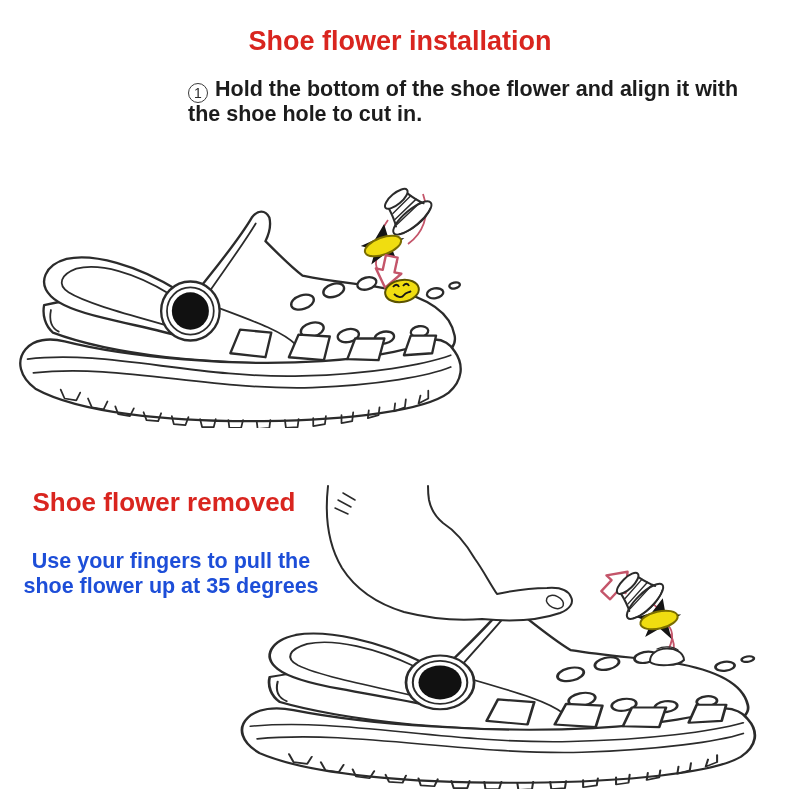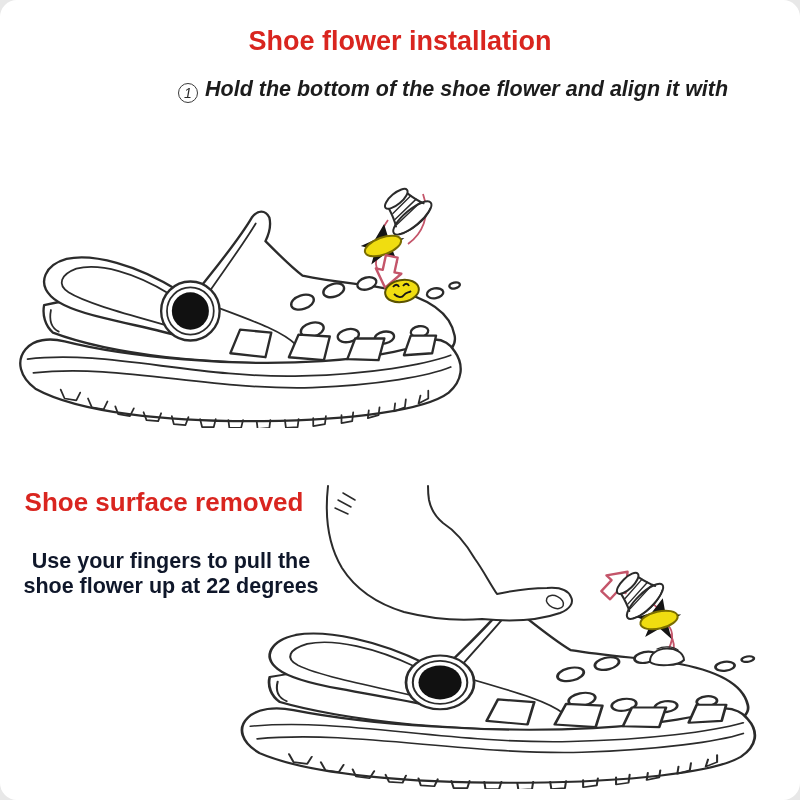--- a/index.html
+++ b/index.html
@@ -1,36 +1,35 @@
 <!DOCTYPE html>
 <html><head>
 <meta charset="utf-8">
 <style>
   html,body{margin:0;padding:0;background:#e8e8e8;}
   .page{
     position:relative;width:800px;height:800px;margin:0 auto;
     background:#ffffff;overflow:hidden;
     font-family:"Liberation Sans", sans-serif;
-    border-radius:17px;
   }
   .title{
     position:absolute;font-weight:bold;color:#d9251f;font-size:27px;white-space:nowrap;
   }
   .title.install{top:26px;left:0;width:100%;text-align:center;}
   .title.remove{top:487px;left:14px;width:300px;text-align:center;font-size:26px;}
-  .step{position:absolute;left:178px;width:604px;color:#1c1c1c;font-weight:bold;font-size:21.5px;line-height:23px;font-style:italic;}
+  .step{position:absolute;left:188px;width:604px;color:#1c1c1c;font-weight:bold;font-size:21.5px;line-height:23px;}
   .step .line{white-space:nowrap;}
   .circ{
     display:inline-block;width:20px;height:20px;line-height:19px;border:1.6px solid #3a3a3a;
     border-radius:50%;text-align:center;font-size:14px;font-weight:normal;color:#2a2a2a;
     margin-right:7px;vertical-align:-2px;box-sizing:border-box;
   }
   .remove-text{
     position:absolute;top:549px;left:10px;width:322px;text-align:center;
-    color:#0f172a;font-weight:bold;font-size:21.5px;line-height:25px;
+    color:#1d4ed8;font-weight:bold;font-size:21.5px;line-height:25px;
   }
   .remove-text div{white-space:nowrap;}
   svg{position:absolute;display:block;}
   #svg-install{left:5px;top:186px;}
   #svg-remove{left:222px;top:476px;}
 </style>
 </head>
 <body>
 
 <div class="page">
@@ -130,44 +129,45 @@
         <path d="M-17,5 C-18,-12 16,-13 17,3 C12,9 -11,10 -17,5 Z"></path>
         <path d="M-10,-8 C-4,-11 6,-11 11,-7" fill="none" stroke-width="1.3"></path>
       </g>
     </defs>
   </svg>
 
   <div class="title install">Shoe flower installation</div>
 
   <div class="step" style="top:78px">
     <div class="line"><span class="circ">1</span><span>Hold the bottom of the shoe flower and align it with</span></div>
+    <div class="line">the shoe hole to cut in.</div>
   </div>
 
   <div class="step" style="top:143px">
   </div>
 
   <svg id="svg-install" width="480" height="248" viewBox="0 0 480 248" role="img" aria-label="Line drawing of a clog shoe; a charm with a yellow smiley face is pressed down into a shoe hole, shown with a red arrow pointing down">
     <use href="#clog" x="5" y="6" width="468" height="236"></use>
 
     <g fill="none" stroke="#c4556a" stroke-width="1.8">
       <path d="M418,8 C426,30 417,48 403,58"></path>
       <path d="M383,34 C376,44 374,52 377,58"></path>
       <path d="M372,72 C370,77 371,81 373,84"></path>
     </g>
     <use href="#charm-side" transform="translate(399,22) rotate(-40)"></use>
     <use href="#charm-pin" transform="translate(378,60) rotate(8)"></use>
     <use href="#arrow-red" transform="translate(383,88) rotate(12)"></use>
     <use href="#smiley" transform="translate(397,105)"></use>
   </svg>
 
-  <div class="title remove">Shoe surface removed</div>
+  <div class="title remove">Shoe flower removed</div>
 
   <div class="remove-text">
     <div>Use your fingers to pull the</div>
-    <div>shoe flower up at 22 degrees</div>
+    <div>shoe flower up at 35 degrees</div>
   </div>
 
   <svg id="svg-remove" width="576" height="322" viewBox="0 0 576 322" role="img" aria-label="Line drawing of a hand pulling a charm out of a clog shoe at 45 degrees, shown with a red arrow pointing up">
     <use href="#clog" x="8" y="98" width="545" height="215"></use>
 
     <g>
       <path fill="#ffffff" stroke="none" d="M106,10 C102,46 108,72 120,92 C134,114 156,128 182,136 C210,143 238,145 260,143 C290,146 318,144 338,137 C348,133 352,127 349,121 C346,114 337,111 325,112 C305,112 289,115 275,118 C267,106 261,94 253,83 C243,66 232,54 221,47 C215,42 209,34 207,24 C206,18 206,12 206,10 Z"></path>
       <path fill="none" stroke="#2b2b2b" stroke-width="2" stroke-linecap="round" stroke-linejoin="round" d="M106,10 C102,46 108,72 120,92 C134,114 156,128 182,136 C210,143 238,145 260,143 C290,146 318,144 338,137 C348,133 352,127 349,121 C346,114 337,111 325,112 C305,112 289,115 275,118 C267,106 261,94 253,83 C243,66 232,54 221,47 C215,42 209,34 207,24 C206,18 206,12 206,10"></path>
       <ellipse transform="rotate(25 333 126)" cx="333" cy="126" rx="9" ry="6" fill="#ffffff" stroke="#2b2b2b" stroke-width="1.5"></ellipse>
       <path fill="none" stroke="#2b2b2b" stroke-width="1.5" stroke-linecap="round" d="M116,24 l13,7 M113,32 l13,6 M121,17 l12,7"></path>

